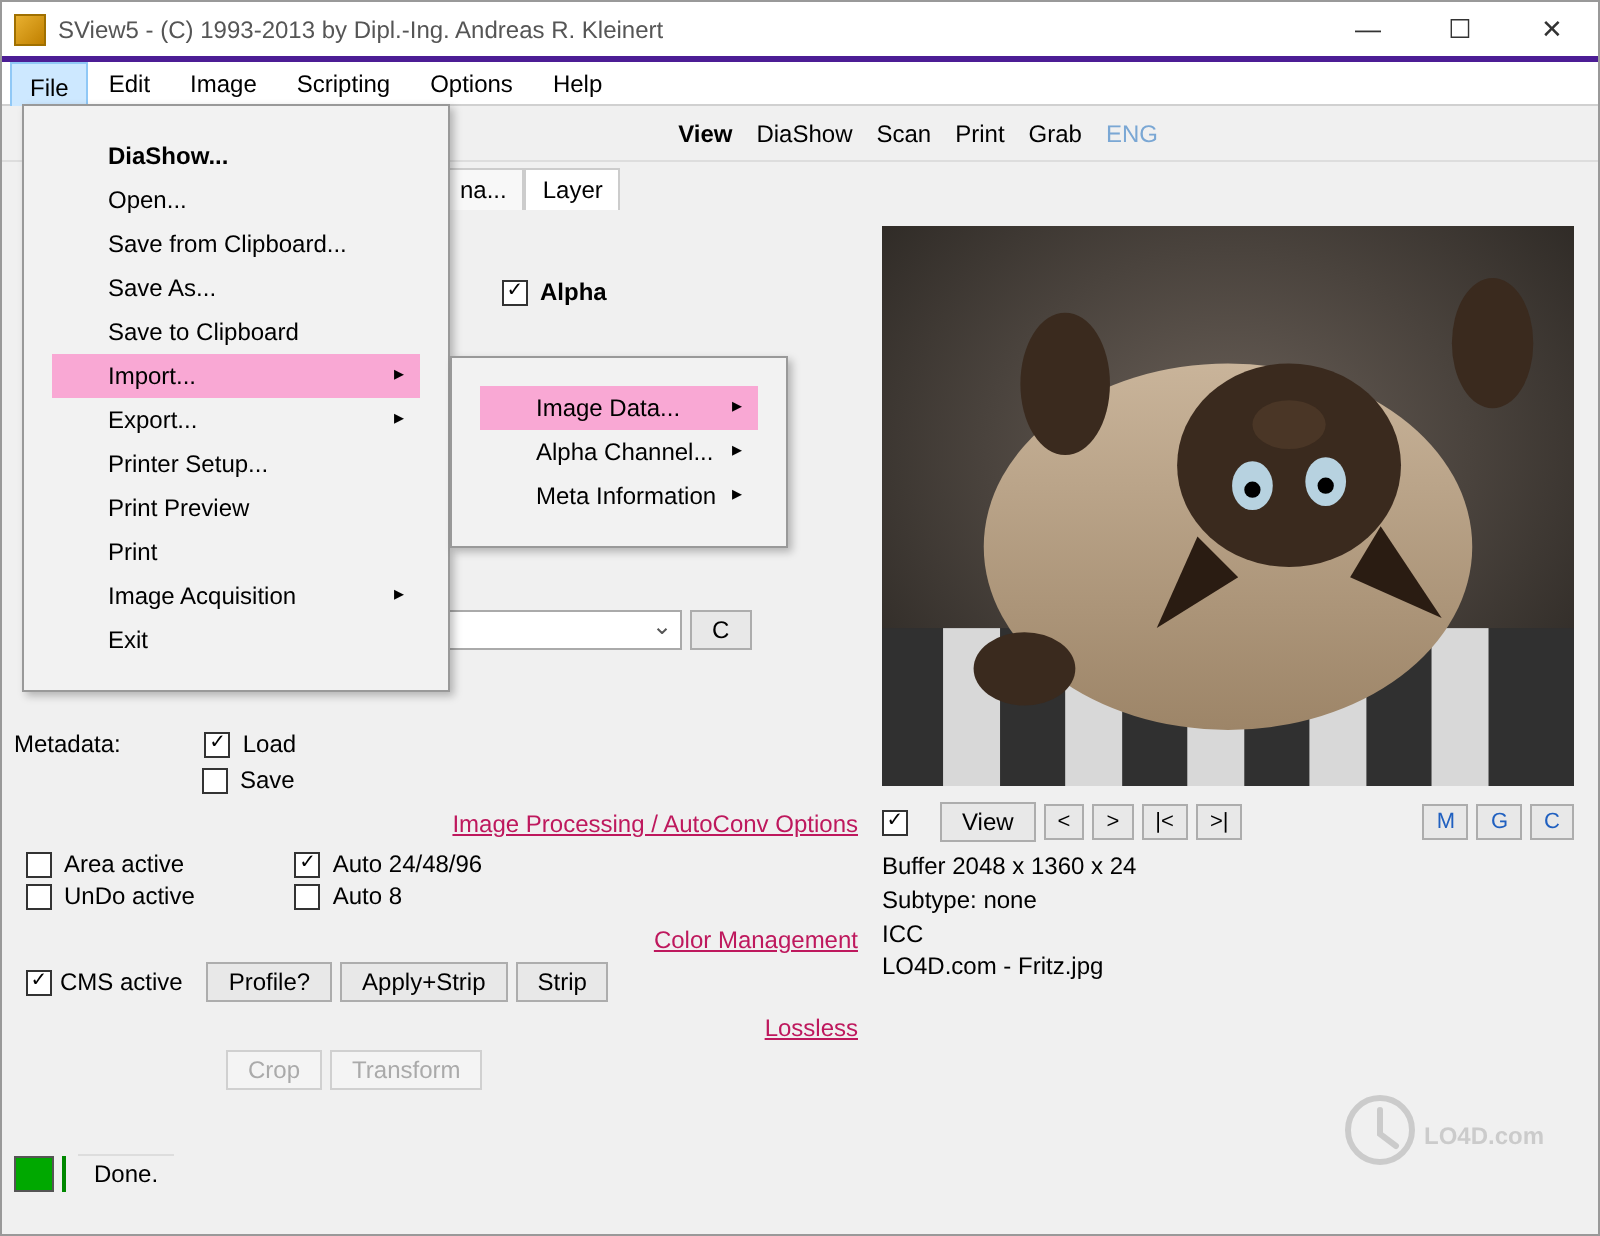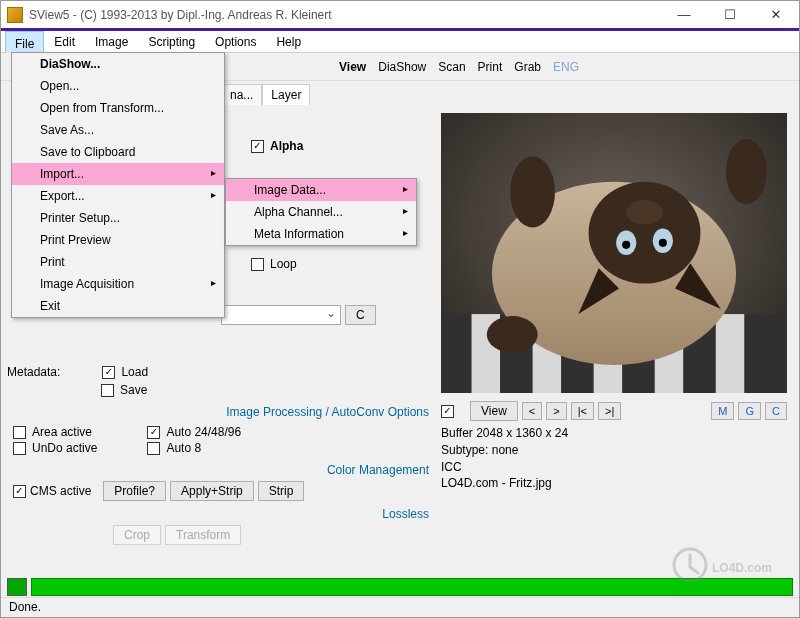--- a/index.html
+++ b/index.html
@@ -28,51 +28,51 @@
 
 .content { flex: 1; display: flex; position: relative; background: #f0f0f0; }
 
 .leftpane { width: 440px; padding: 8px 12px; display: flex; flex-direction: column; text-align: right; }
 .rightpane { flex: 1; padding: 8px 12px 0 0; display: flex; flex-direction: column; }
 
 .chkrow { display: flex; align-items: center; gap: 6px; margin: 2px 0; }
 .chk { width: 13px; height: 13px; border: 1px solid #333; background: #fff; display: inline-flex; align-items: center; justify-content: center; font-size: 10px; line-height: 1; }
 .chk.checked::after { content: "✓"; }
 
-.grouplabel { color: #0369a1; font-size: 12px; margin: 6px 0 4px; }
+.grouplabel { color: #be185d; font-size: 12px; margin: 6px 0 4px; text-decoration: underline; }
 
 .btnrow { display: flex; gap: 4px; align-items: center; }
 .btn { padding: 2px 10px; background: #e8e8e8; border: 1px solid #adadad; font-size: 12px; }
 .btn.dis { color: #aaa; background: #f4f4f4; border-color: #d0d0d0; }
 
 .select { width: 120px; height: 20px; border: 1px solid #aaa; background: #fff; position: relative; }
 .select::after { content: "⌄"; position: absolute; right: 4px; top: 0; font-size: 12px; color: #555; }
 
 .preview { width: 100%; height: 280px; background: #000; position: relative; overflow: hidden; }
 .preview svg { width: 100%; height: 100%; }
 
 .infobar { display: flex; align-items: center; gap: 4px; margin-top: 8px; flex-wrap: wrap; }
 .sqbtn { padding: 2px 6px; border: 1px solid #adadad; background: #e8e8e8; font-size: 11px; min-width: 18px; text-align: center; }
 
 .infolines { margin-top: 4px; line-height: 1.4; font-size: 12px; }
 
-.statusbar { height: 40px; display: flex; flex-direction: column; }
+.statusbar { height: 40px; display: flex; }
 .progressrow { height: 20px; display: flex; align-items: center; padding: 0 6px; gap: 4px; }
 .colorwell { width: 20px; height: 18px; background: #00a800; border: 1px solid #555; }
 .progress { flex: 1; height: 18px; background: #00c800; border: 1px solid #008800; }
 .statusline { height: 20px; padding: 2px 8px; font-size: 12px; background: #f0f0f0; border-top: 1px solid #ddd; }
 
 
-.menu { position: absolute; background: #f2f2f2; border: 1px solid #999; box-shadow: 2px 2px 4px rgba(0,0,0,0.25); z-index: 100; padding: 0; }
+.menu { position: absolute; background: #f2f2f2; border: 1px solid #999; box-shadow: 2px 2px 4px rgba(0,0,0,0.25); z-index: 100; padding: 14px; }
 .menu .mi { padding: 4px 24px 4px 28px; font-size: 12px; white-space: nowrap; position: relative; }
 .menu .mi.hl { background: #f9a8d4; }
 .menu .mi.arrow::after { content: "▸"; position: absolute; right: 8px; top: 4px; font-size: 10px; }
 
 #menu1 { left: 11px; top: 52px; width: 214px; }
-#menu2 { left: 225px; top: 178px; width: 192px; }
+#menu2 { left: 225px; top: 178px; width: 169px; }
 
 .alphaarea { position: absolute; left: 250px; top: 32px; }
 .looparea { position: absolute; left: 250px; top: 150px; }
 .comboarea { position: absolute; left: 220px; top: 200px; display: flex; gap: 4px; align-items: center; }
 
 .watermark { position: absolute; right: 10px; bottom: 30px; opacity: 0.35; pointer-events: none; }
 .watermark svg { width: 120px; height: 40px; }
 
 .row2col { display: flex; gap: 50px; }
 </style>
@@ -248,21 +248,21 @@
       <div class="colorwell"></div>
       <div class="progress"></div>
     </div>
     <div class="statusline">Done.</div>
   </div>
 </div>
 
 <div class="menu" id="menu1">
   <div class="mi"><b>DiaShow...</b></div>
   <div class="mi">Open...</div>
-  <div class="mi">Open from Transform...</div>
+  <div class="mi">Save from Clipboard...</div>
   <div class="mi">Save As...</div>
   <div class="mi">Save to Clipboard</div>
   <div class="mi hl arrow">Import...</div>
   <div class="mi arrow">Export...</div>
   <div class="mi">Printer Setup...</div>
   <div class="mi">Print Preview</div>
   <div class="mi">Print</div>
   <div class="mi arrow">Image Acquisition</div>
   <div class="mi">Exit</div>
 </div>

